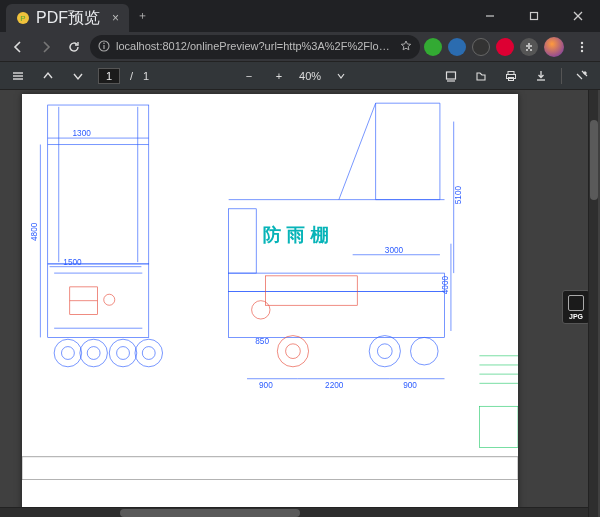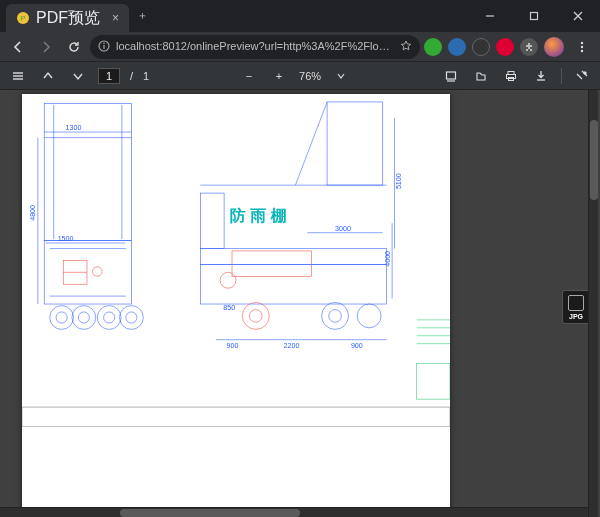--- a/index.html
+++ b/index.html
@@ -120,21 +120,21 @@
   
   .viewer {
     position: relative;
     background: #404040;
     height: calc(517px - 32px - 30px - 28px);
     overflow: hidden;
   }
   .page {
     position: absolute;
     left: 22px; top: 4px;
-    width: 428px; height: 420px;
+    width: 496px; height: 420px;
     background: #fff;
     box-shadow: 0 0 6px rgba(0,0,0,.5);
   }
   .drawing {
     position: absolute; inset: 0;
   }
   .dim-text { fill: #2c5cff; font-size: 9px; font-family: Arial; }
   .outline-text { fill: #07b4b8; font-size: 20px; font-family: "SimHei", Arial; font-weight: bold; letter-spacing: 6px; }
 
   
@@ -269,21 +269,21 @@
           <path d="M1 3 L5 8 L9 3" fill="none" stroke="#ddd" stroke-width="1.4"></path>
         </svg>
     </span>
     <input class="pdf-input" value="1" style="">
     <span>/</span>
     <span>1</span>
   </div>
   <div class="center">
     <span class="icon-btn">−</span>
     <span class="icon-btn">+</span>
-    <span style="font-size:11px;">76%</span>
+    <span style="font-size:11px;">40%</span>
     <span class="icon-btn">
       <svg width="8" height="8" viewBox="0 0 8 8">
           <path d="M1 2 L4 6 L7 2" fill="none" stroke="#ddd" stroke-width="1.2"></path>
         </svg>
     </span>
   </div>
   <div class="right">
     <span class="icon-btn">
       <svg width="12" height="12" viewBox="0 0 12 12">
           <rect x="1.5" y="2" width="9" height="7" fill="none" stroke="#ddd" stroke-width="1.2"></rect>

